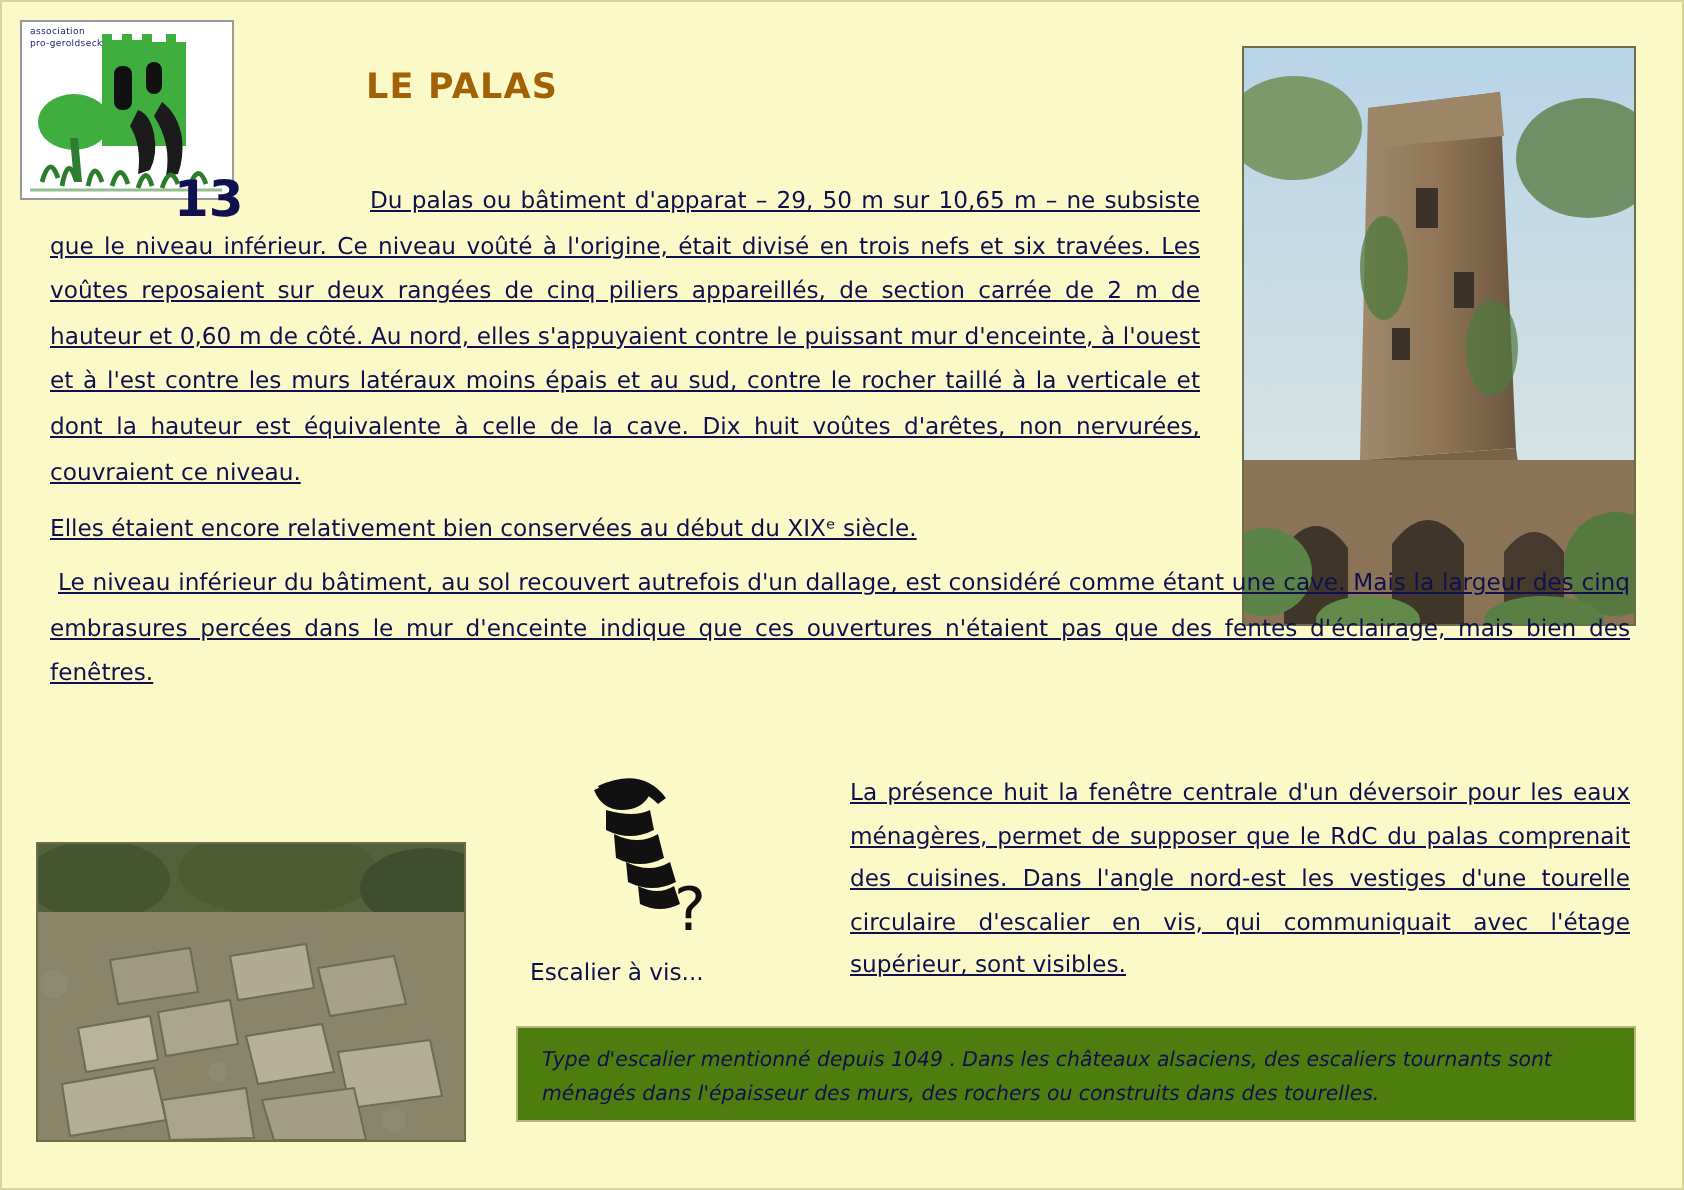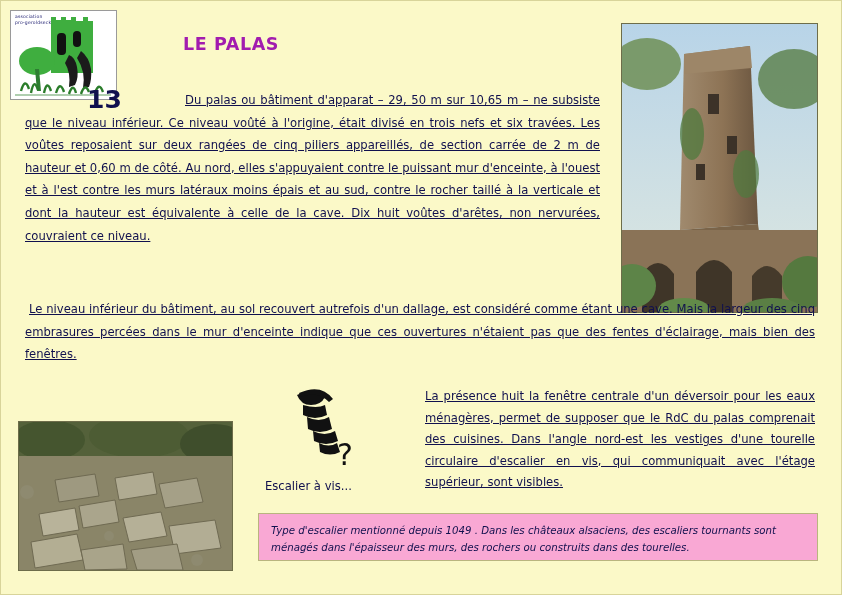--- a/index.html
+++ b/index.html
@@ -58,21 +58,21 @@
   }
 
   
   .title {
     position: absolute;
     left: 182px;
     top: 33px;
     font-size: 17.5px;
     font-weight: bold;
     letter-spacing: .6px;
-    color: #a21caf;
+    color: #a16207;
   }
 
   
   .body-text {
     position: absolute;
     font-size: 11.6px;
     line-height: 22.6px;
     color: #10104e;
     text-align: justify;
     text-decoration: underline;
@@ -83,21 +83,21 @@
     width: 575px;
     text-indent: 160px;
   }
   #para2 {
     left: 24px;
     top: 252px;
     width: 575px;
   }
   #para3 {
     left: 24px;
-    top: 297px;
+    top: 279px;
     width: 790px;
     text-indent: 4px;
   }
   #para4 {
     left: 424px;
     top: 385px;
     width: 390px;
     line-height: 21.5px;
   }
 
@@ -140,21 +140,21 @@
   }
 
   
   .footnote {
     position: absolute;
     left: 257px;
     top: 512px;
     width: 560px;
     height: 48px;
     border: 1px solid #b9b57f;
-    background: #f9a8d4;
+    background: #4d7c0f;
     box-sizing: border-box;
     padding: 8px 10px 0 12px;
     font-size: 10.2px;
     line-height: 17px;
     font-style: italic;
     color: #10104e;
   }
 </style>
 </head>
 <body>
@@ -220,20 +220,21 @@
       <path d="M130 288 L130 252 q15 -20 30 0 L160 288 Z" fill="#453a2b"></path>
 
       <ellipse cx="10" cy="262" rx="24" ry="22" fill="#5d8448"></ellipse>
       <ellipse cx="186" cy="258" rx="26" ry="26" fill="#55793f"></ellipse>
       <ellipse cx="62" cy="286" rx="26" ry="12" fill="#628a49"></ellipse>
       <ellipse cx="150" cy="286" rx="30" ry="12" fill="#5a7f44"></ellipse>
     </svg>
   </div>
 
   <div class="body-text" id="para1">Du palas ou bâtiment d'apparat – 29, 50 m sur 10,65 m – ne subsiste que le niveau inférieur. Ce niveau voûté à l'origine, était divisé en trois nefs et six travées. Les voûtes reposaient sur deux rangées de cinq piliers appareillés, de section carrée de 2 m de hauteur et 0,60 m de côté. Au nord, elles s'appuyaient contre le puissant mur d'enceinte, à l'ouest et à l'est contre les murs latéraux moins épais et au sud, contre le rocher taillé à la verticale et dont la hauteur est équivalente à celle de la cave. Dix huit voûtes d'arêtes, non nervurées, couvraient ce niveau.</div>
+  <div class="body-text" id="para2">Elles étaient encore relativement bien conservées au début du XIXᵉ siècle.</div>
   <div class="body-text" id="para3">Le niveau inférieur du bâtiment, au sol recouvert autrefois d'un dallage, est considéré comme étant une cave. Mais la largeur des cinq embrasures percées dans le mur d'enceinte indique que ces ouvertures n'étaient pas que des fentes d'éclairage, mais bien des fenêtres.</div>
   <div class="body-text" id="para4">La présence huit la fenêtre centrale d'un déversoir pour les eaux ménagères, permet de supposer que le RdC du palas comprenait des cuisines. Dans l'angle nord-est les vestiges d'une tourelle circulaire d'escalier en vis, qui communiquait avec l'étage supérieur, sont visibles.</div>
 
   <div class="ruin-photo">
     <svg width="213" height="148" viewBox="0 0 213 148">
       <rect x="0" y="0" width="213" height="148" fill="#7b7a5e"></rect>
 
       <rect x="0" y="0" width="213" height="34" fill="#54613a"></rect>
       <ellipse cx="30" cy="18" rx="36" ry="20" fill="#45552f"></ellipse>
       <ellipse cx="120" cy="14" rx="50" ry="22" fill="#4d5c34"></ellipse>

